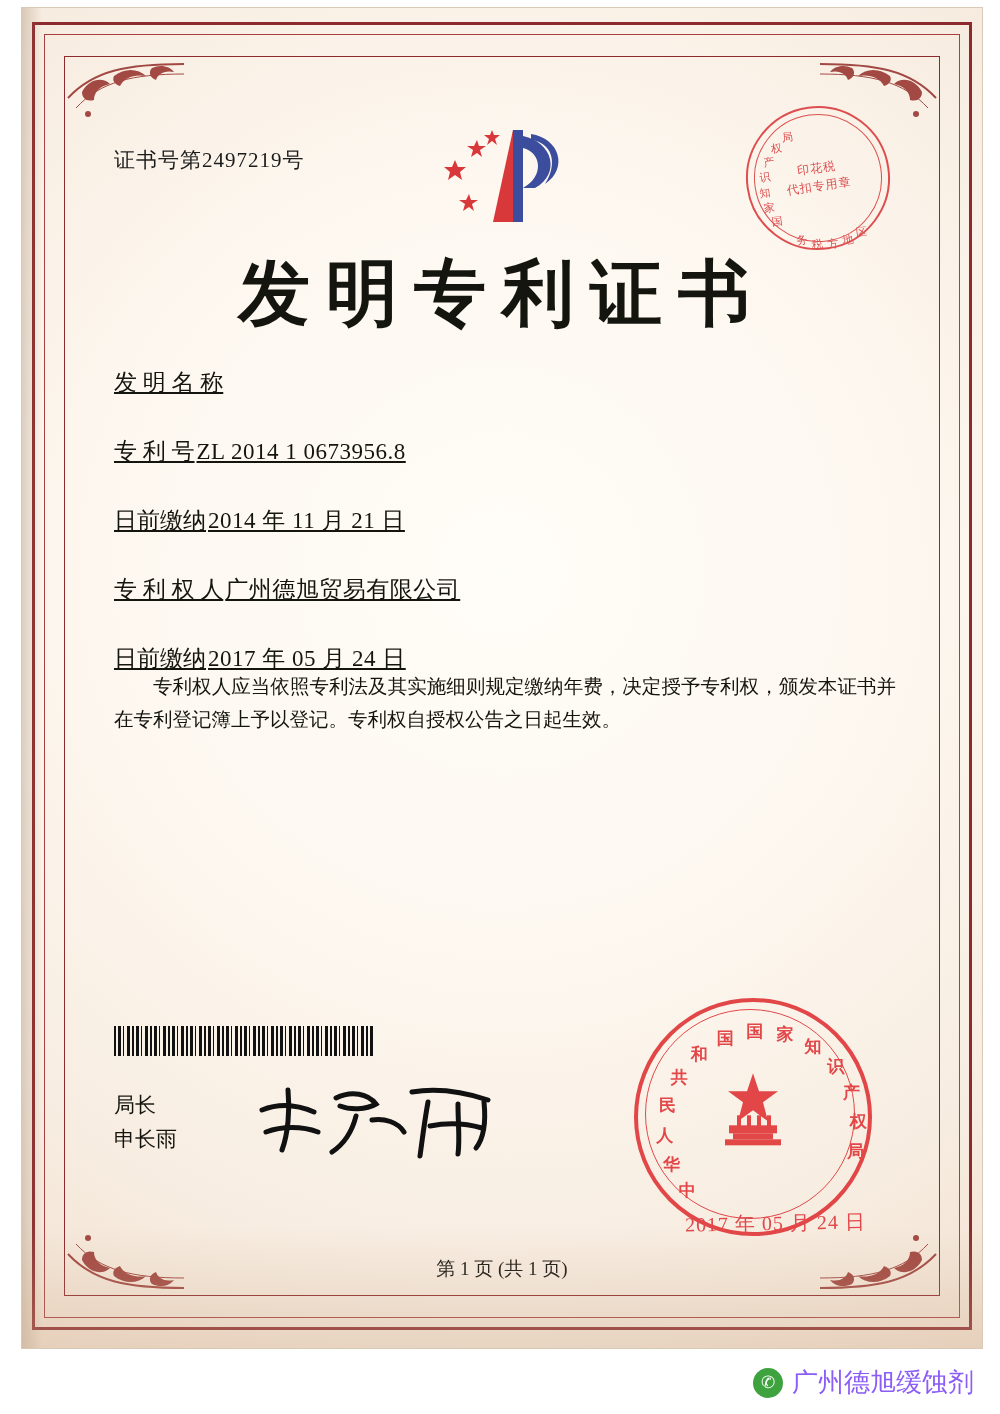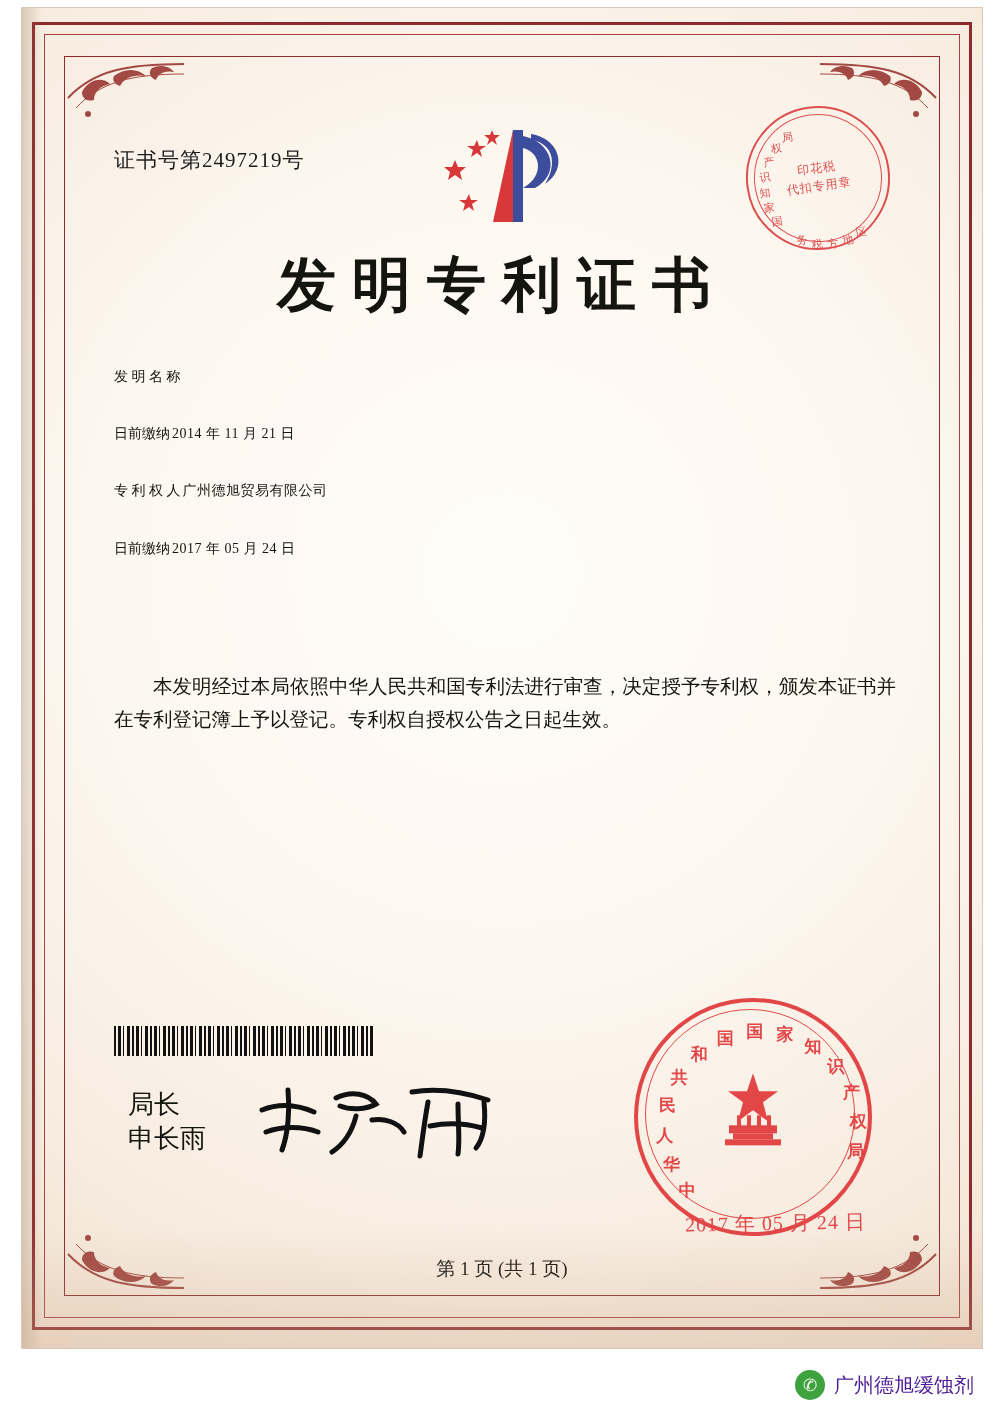--- a/index.html
+++ b/index.html
@@ -83,34 +83,35 @@
   }
   #tax-seal .mid{
     position:absolute;left:0;right:0;top:44px;
     text-align:center;font-size:12px;line-height:18px;
     letter-spacing:1px;
   }
 
   #main-title{
     position:absolute;left:0;right:0;top:148px;
     text-align:center;
-    font-size:59px;
+    font-size:72px;
     letter-spacing:16px;
     font-weight:700;
     color:#15150f;
     font-family:"Liberation Serif","DejaVu Serif",serif;
   }
 
   
   #fields{position:absolute;left:22px;right:10px;top:270px;}
   .field{
     display:flex;align-items:flex-end;
-    font-size:14px;color:#15150f;
+    font-size:23px;color:#15150f;
     margin-bottom:39px;
     line-height:1.3;
+    text-decoration:underline;
   }
   .field .lbl{
     white-space:nowrap;
     letter-spacing:0px;
   }
   .field .val{
     margin-left:2px;
     letter-spacing:.5px;
   }
   .spread{letter-spacing:9px;}
@@ -130,22 +131,22 @@
     background:
       repeating-linear-gradient(90deg,
         #111 0 2px, transparent 2px 4px,
         #111 4px 7px, transparent 7px 9px,
         #111 9px 10px, transparent 10px 13px,
         #111 13px 16px, transparent 16px 18px);
   }
 
   
   #sign-block{
-    position:absolute;left:36px;top:990px;
-    font-size:26px;line-height:34px;color:#15150f;
+    position:absolute;left:22px;top:990px;
+    font-size:21px;line-height:34px;color:#15150f;
   }
   #signature{
     position:absolute;left:160px;top:978px;
     width:250px;height:86px;
   }
   #signature svg{width:100%;height:100%;display:block;}
 
   
   #national-seal{
     position:absolute;right:40px;top:900px;
@@ -181,21 +182,21 @@
   #wechat-badge{
     position:absolute;right:26px;bottom:14px;
     display:flex;align-items:center;gap:9px;
   }
   #wechat-badge .wx-circle{
     width:30px;height:30px;border-radius:50%;
     background:#3ea33e;display:flex;align-items:center;justify-content:center;
     color:#fff;font-size:17px;
   }
   #wechat-badge .wx-text{
-    font-size:20px;color:#4c1d95;
+    font-size:26px;color:#8b5cf6;
     font-family:"Liberation Sans","DejaVu Sans",sans-serif;
   }
   
   #page-shadow{
     position:absolute;left:0;right:0;bottom:0;height:120px;
     background:linear-gradient(to bottom, rgba(214,186,160,0) 0%, rgba(206,173,143,.35) 100%);
     pointer-events:none;
   }
   #left-edge{
     position:absolute;left:0;top:0;bottom:0;width:20px;
@@ -300,39 +301,43 @@
 
     <div id="main-title">发明专利证书</div>
 
     <div id="fields">
 
       <div class="field">
         <span class="lbl">发 明 名 称</span>
       </div>
 
 
+      <div class="field">
+        <span class="lbl spread">专 利 号</span>
+        <span class="val">ZL 2014 1 0673956.8</span>
+      </div>
 
       <div class="field">
         <span class="lbl">日前缴纳</span>
         <span class="val">2014 年 11 月 21 日</span>
       </div>
 
       <div class="field">
         <span class="lbl">专 利 权 人</span>
         <span class="val">广州德旭贸易有限公司</span>
       </div>
 
       <div class="field">
         <span class="lbl">日前缴纳</span>
         <span class="val">2017 年 05 月 24 日</span>
       </div>
     </div>
 
     <div id="paragraphs">
-      <p>本发明经过本局依照中华人民共和国专利法进行审查，决定授予专利权，颁发本证书并在专利登记簿上予以登记。专利权自授权公告之日起生效。</p>
+      <p>专利权人应当依照专利法及其实施细则规定缴纳年费，决定授予专利权，颁发本证书并在专利登记簿上予以登记。专利权自授权公告之日起生效。</p>
     </div>
 
     <div id="barcode"></div>
 
     <div id="sign-block">
       <div>局长</div>
       <div>申长雨</div>
     </div>
 
     <div id="signature">

